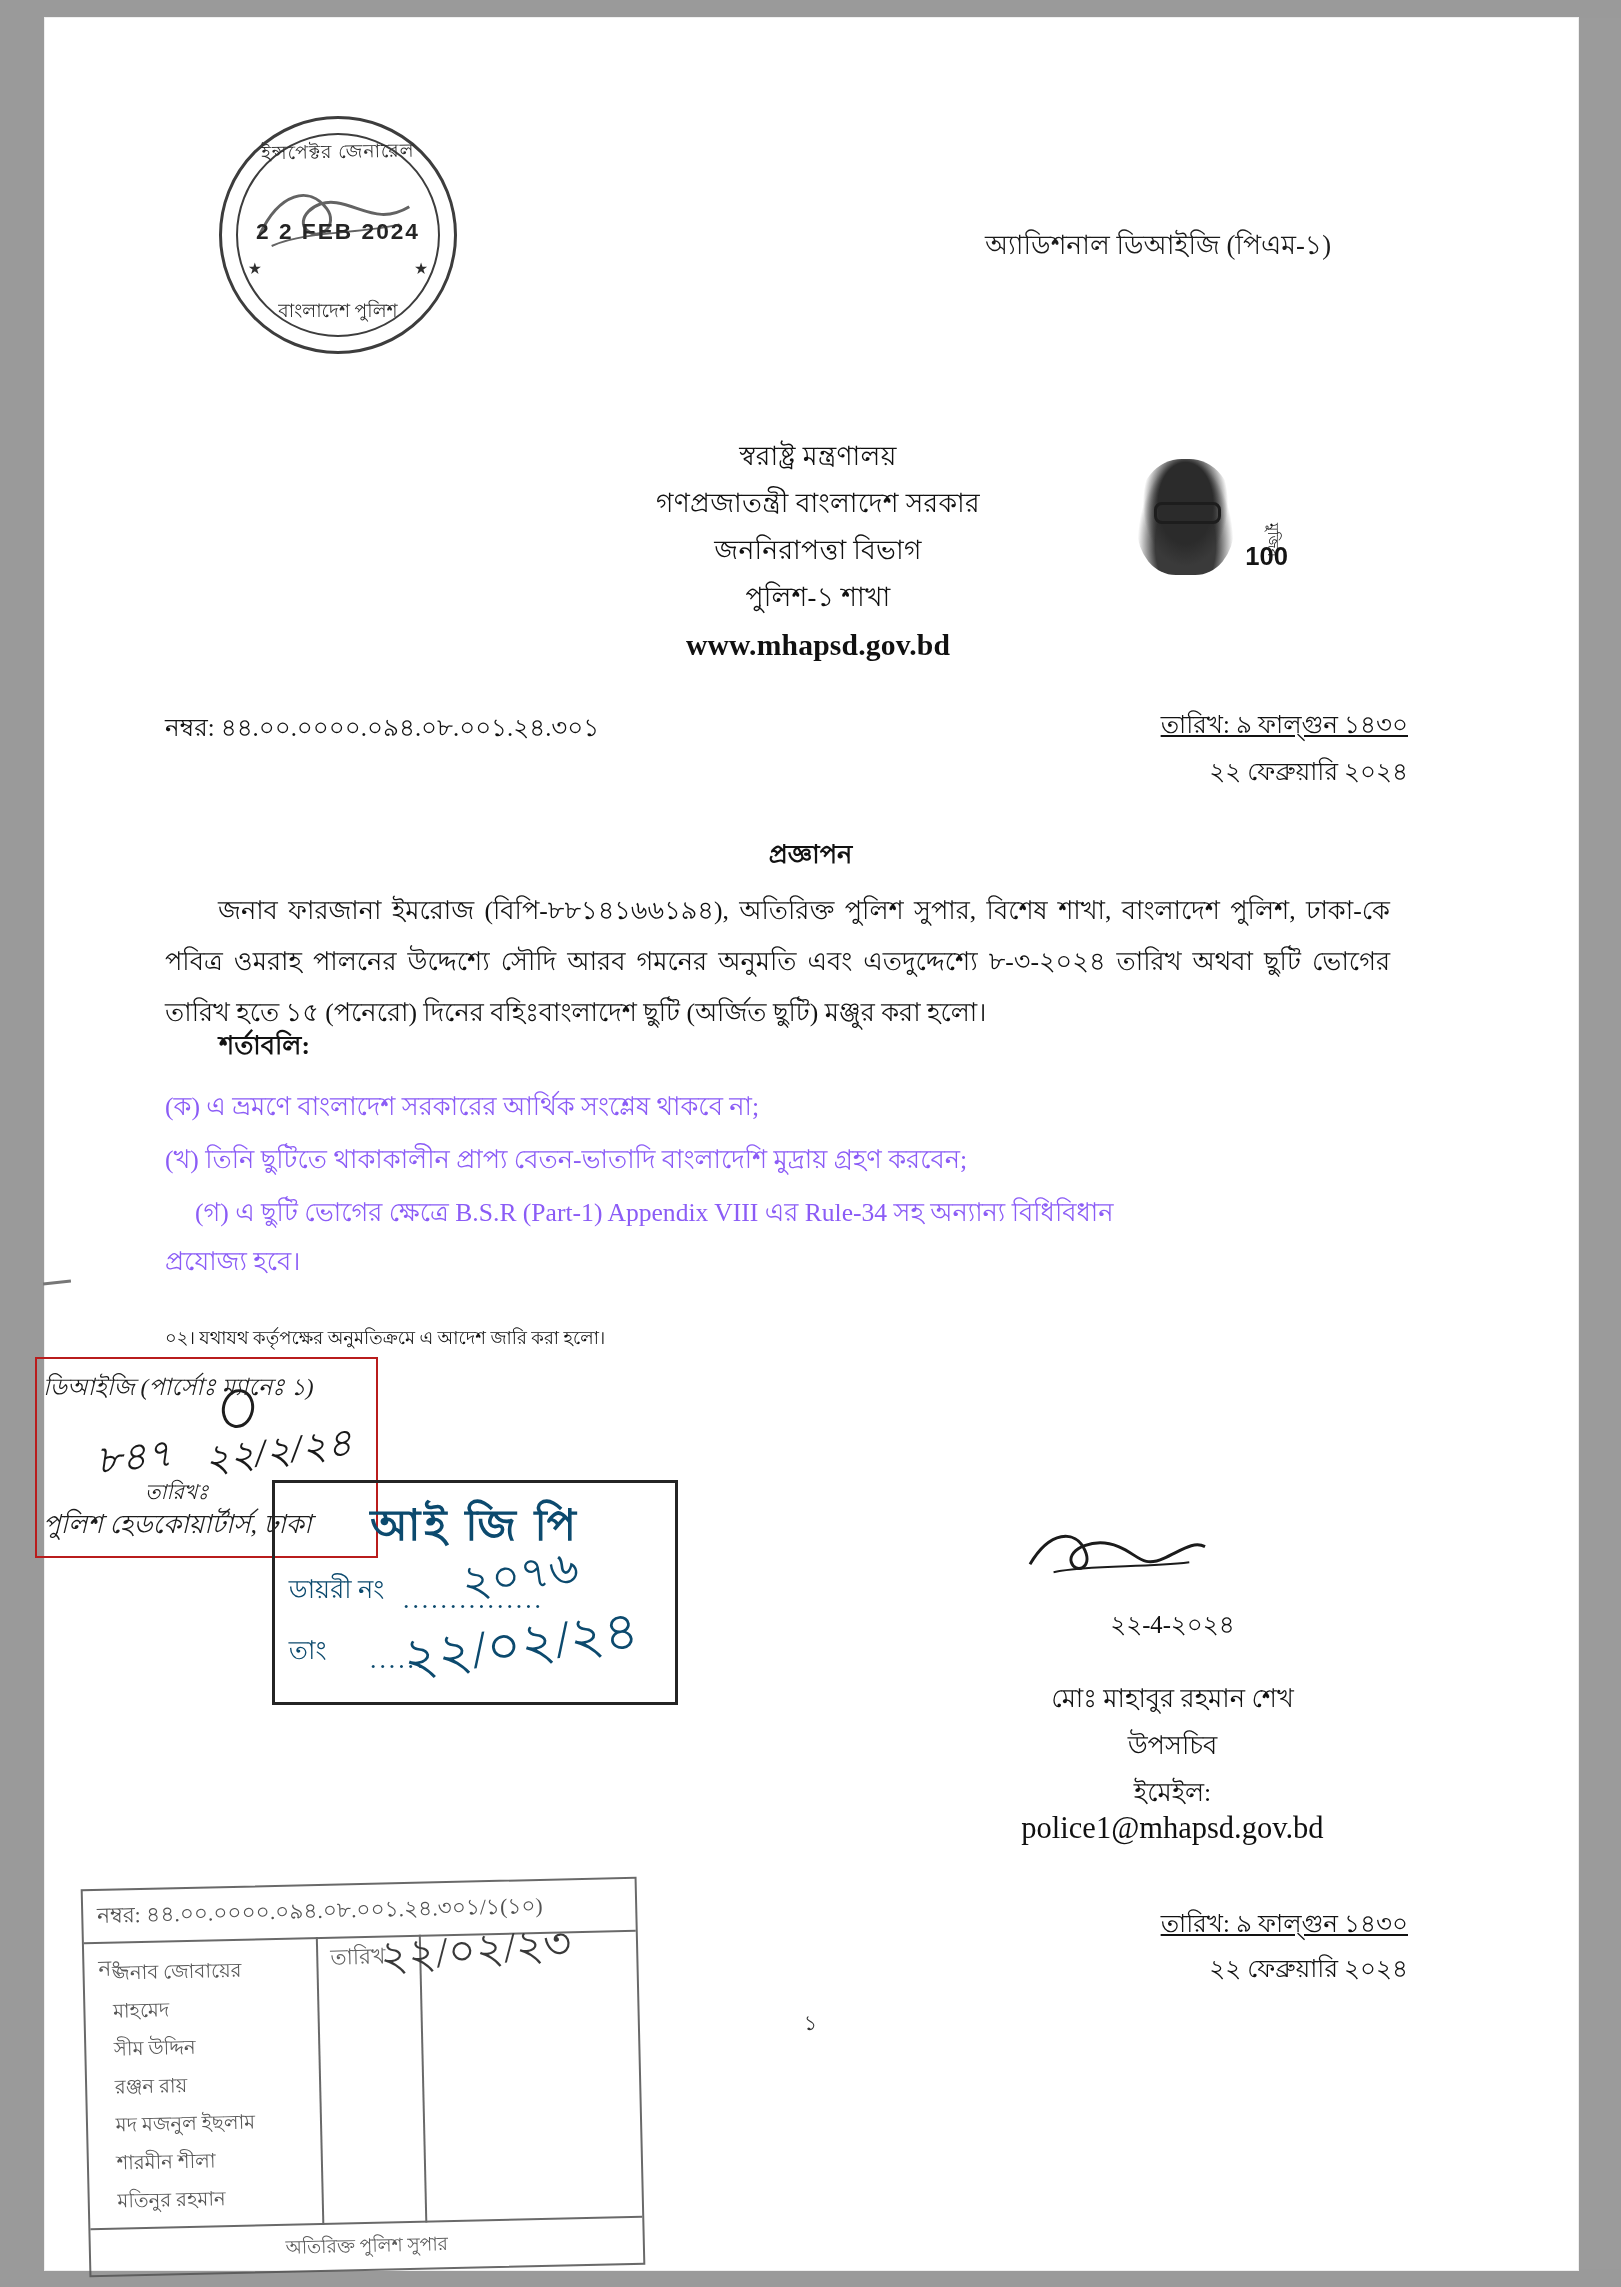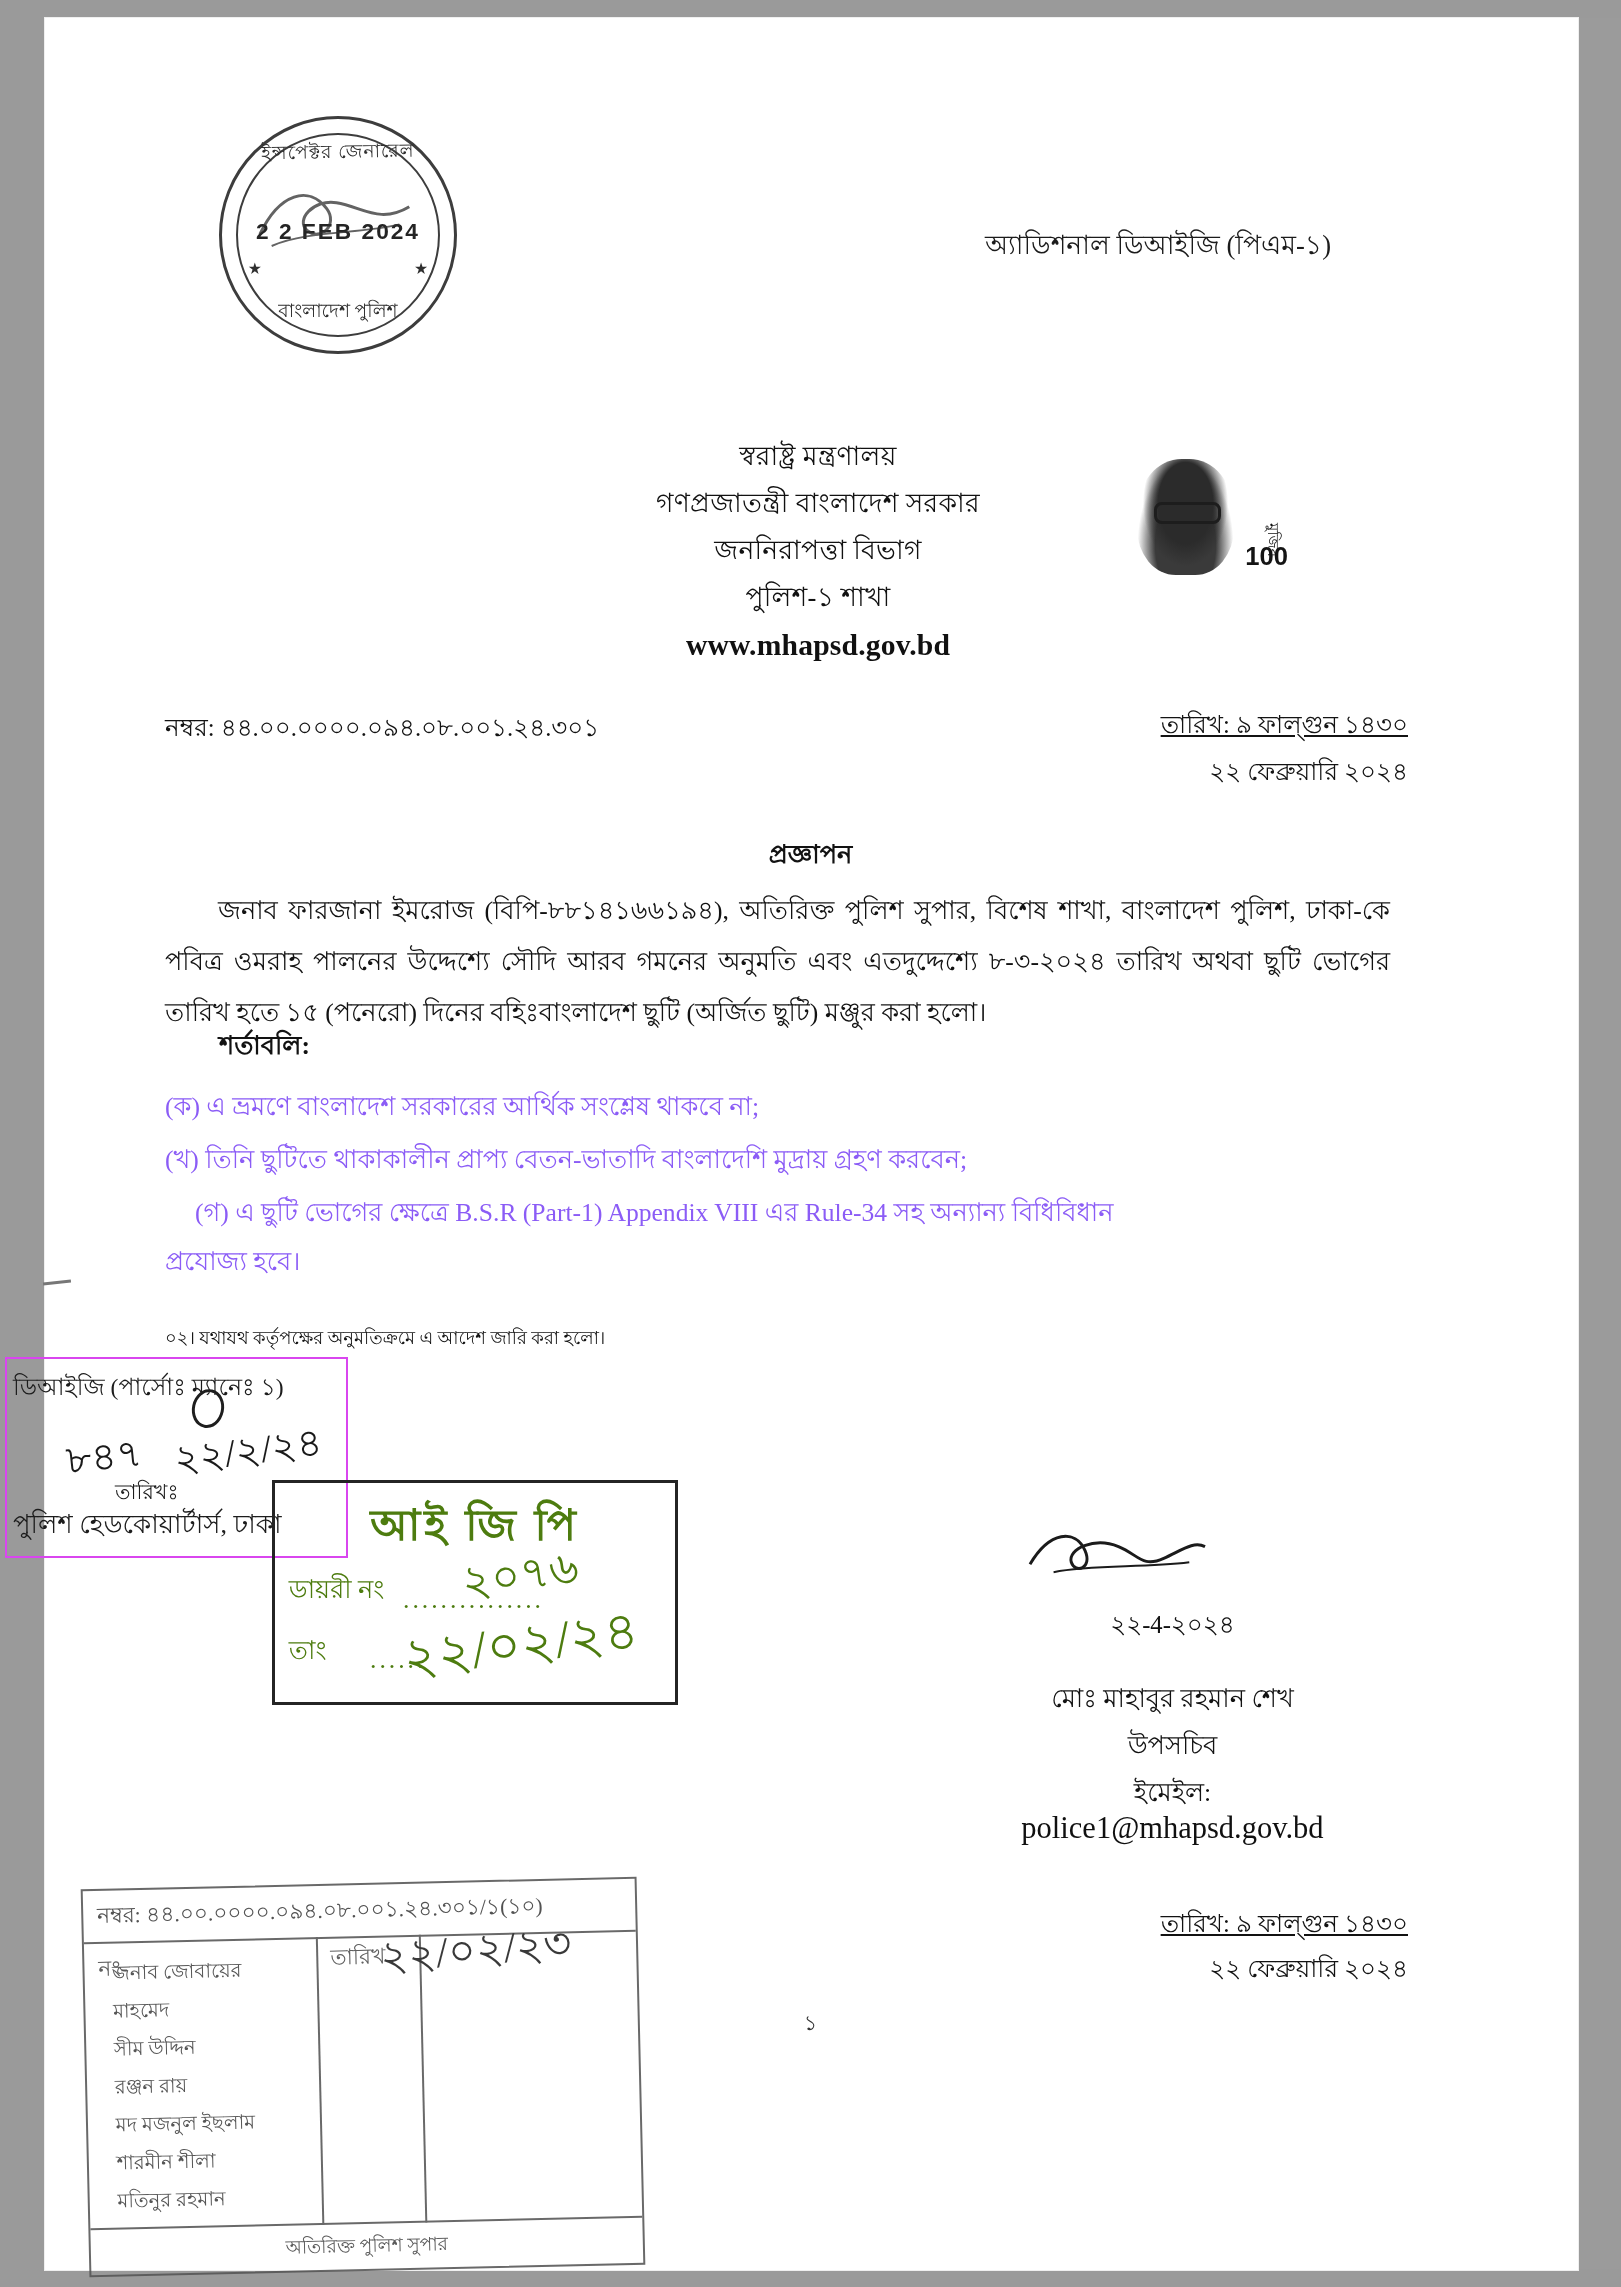--- a/index.html
+++ b/index.html
@@ -303,26 +303,27 @@
     text-align: right;
     font-size: 24.6px;
     line-height: 45px;
     color: #121212;
   }
   .sig-date2 .u { text-decoration: underline; }
 
   
   .stamp-dig {
     position: absolute;
-    left: 5px;
+    left: 35px;
     top: 1357px;
     width: 339px;
     height: 197px;
-    border: 2px solid #d946ef;
+    border: 2px solid #b91c1c;
     color: #1c1c1c;
+    font-style: italic;
   }
   .stamp-dig .t1 {
     position: absolute;
     left: 5.9px; top: 9.9px;
     font-size: 23.6px;
   }
   .stamp-dig .hand-num {
     position: absolute;
     left: 59px; top: 67px;
     font-size: 39px;
@@ -357,21 +358,21 @@
   }
 
   
   .stamp-igp {
     position: absolute;
     left: 272px;
     top: 1480px;
     width: 400px;
     height: 219px;
     border: 3px solid #242424;
-    color: #4d7c0f;
+    color: #0c4a6e;
   }
   .stamp-igp .title {
     position: absolute;
     left: 0; right: 0; top: 9.9px;
     text-align: center;
     font-size: 43px;
     font-weight: bold;
     letter-spacing: 3.9px;
   }
   .stamp-igp .r1 {

